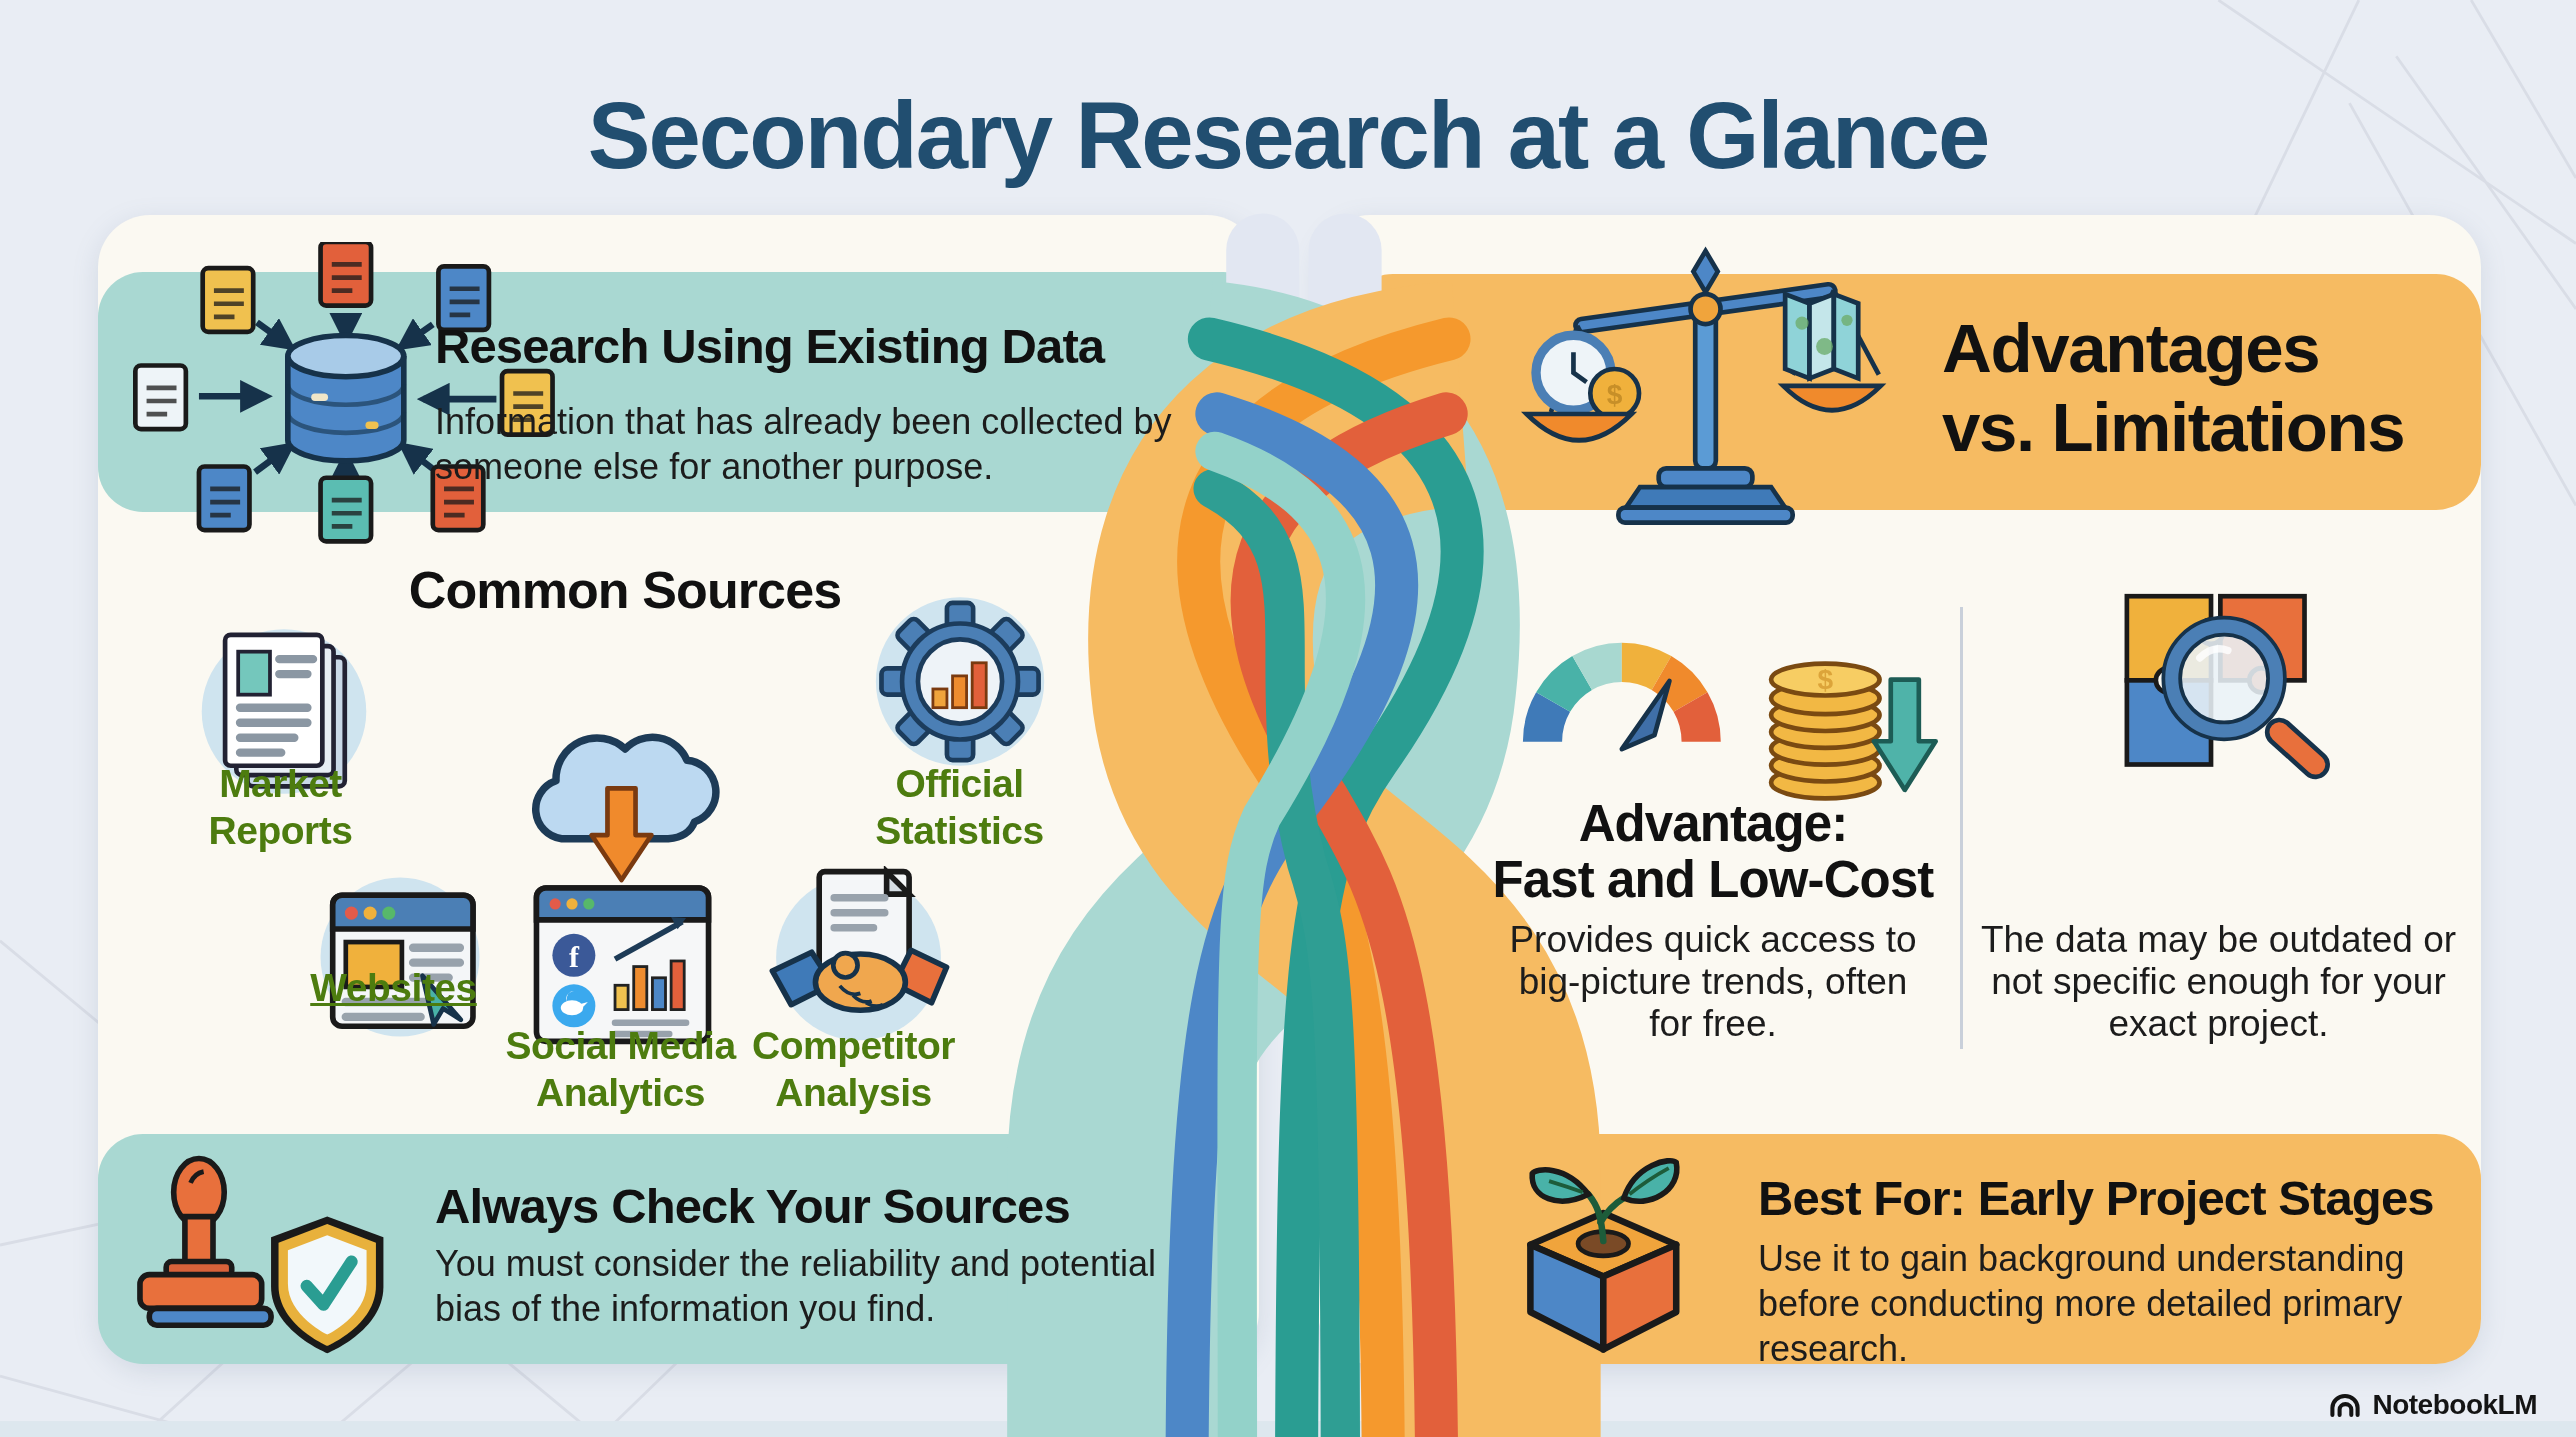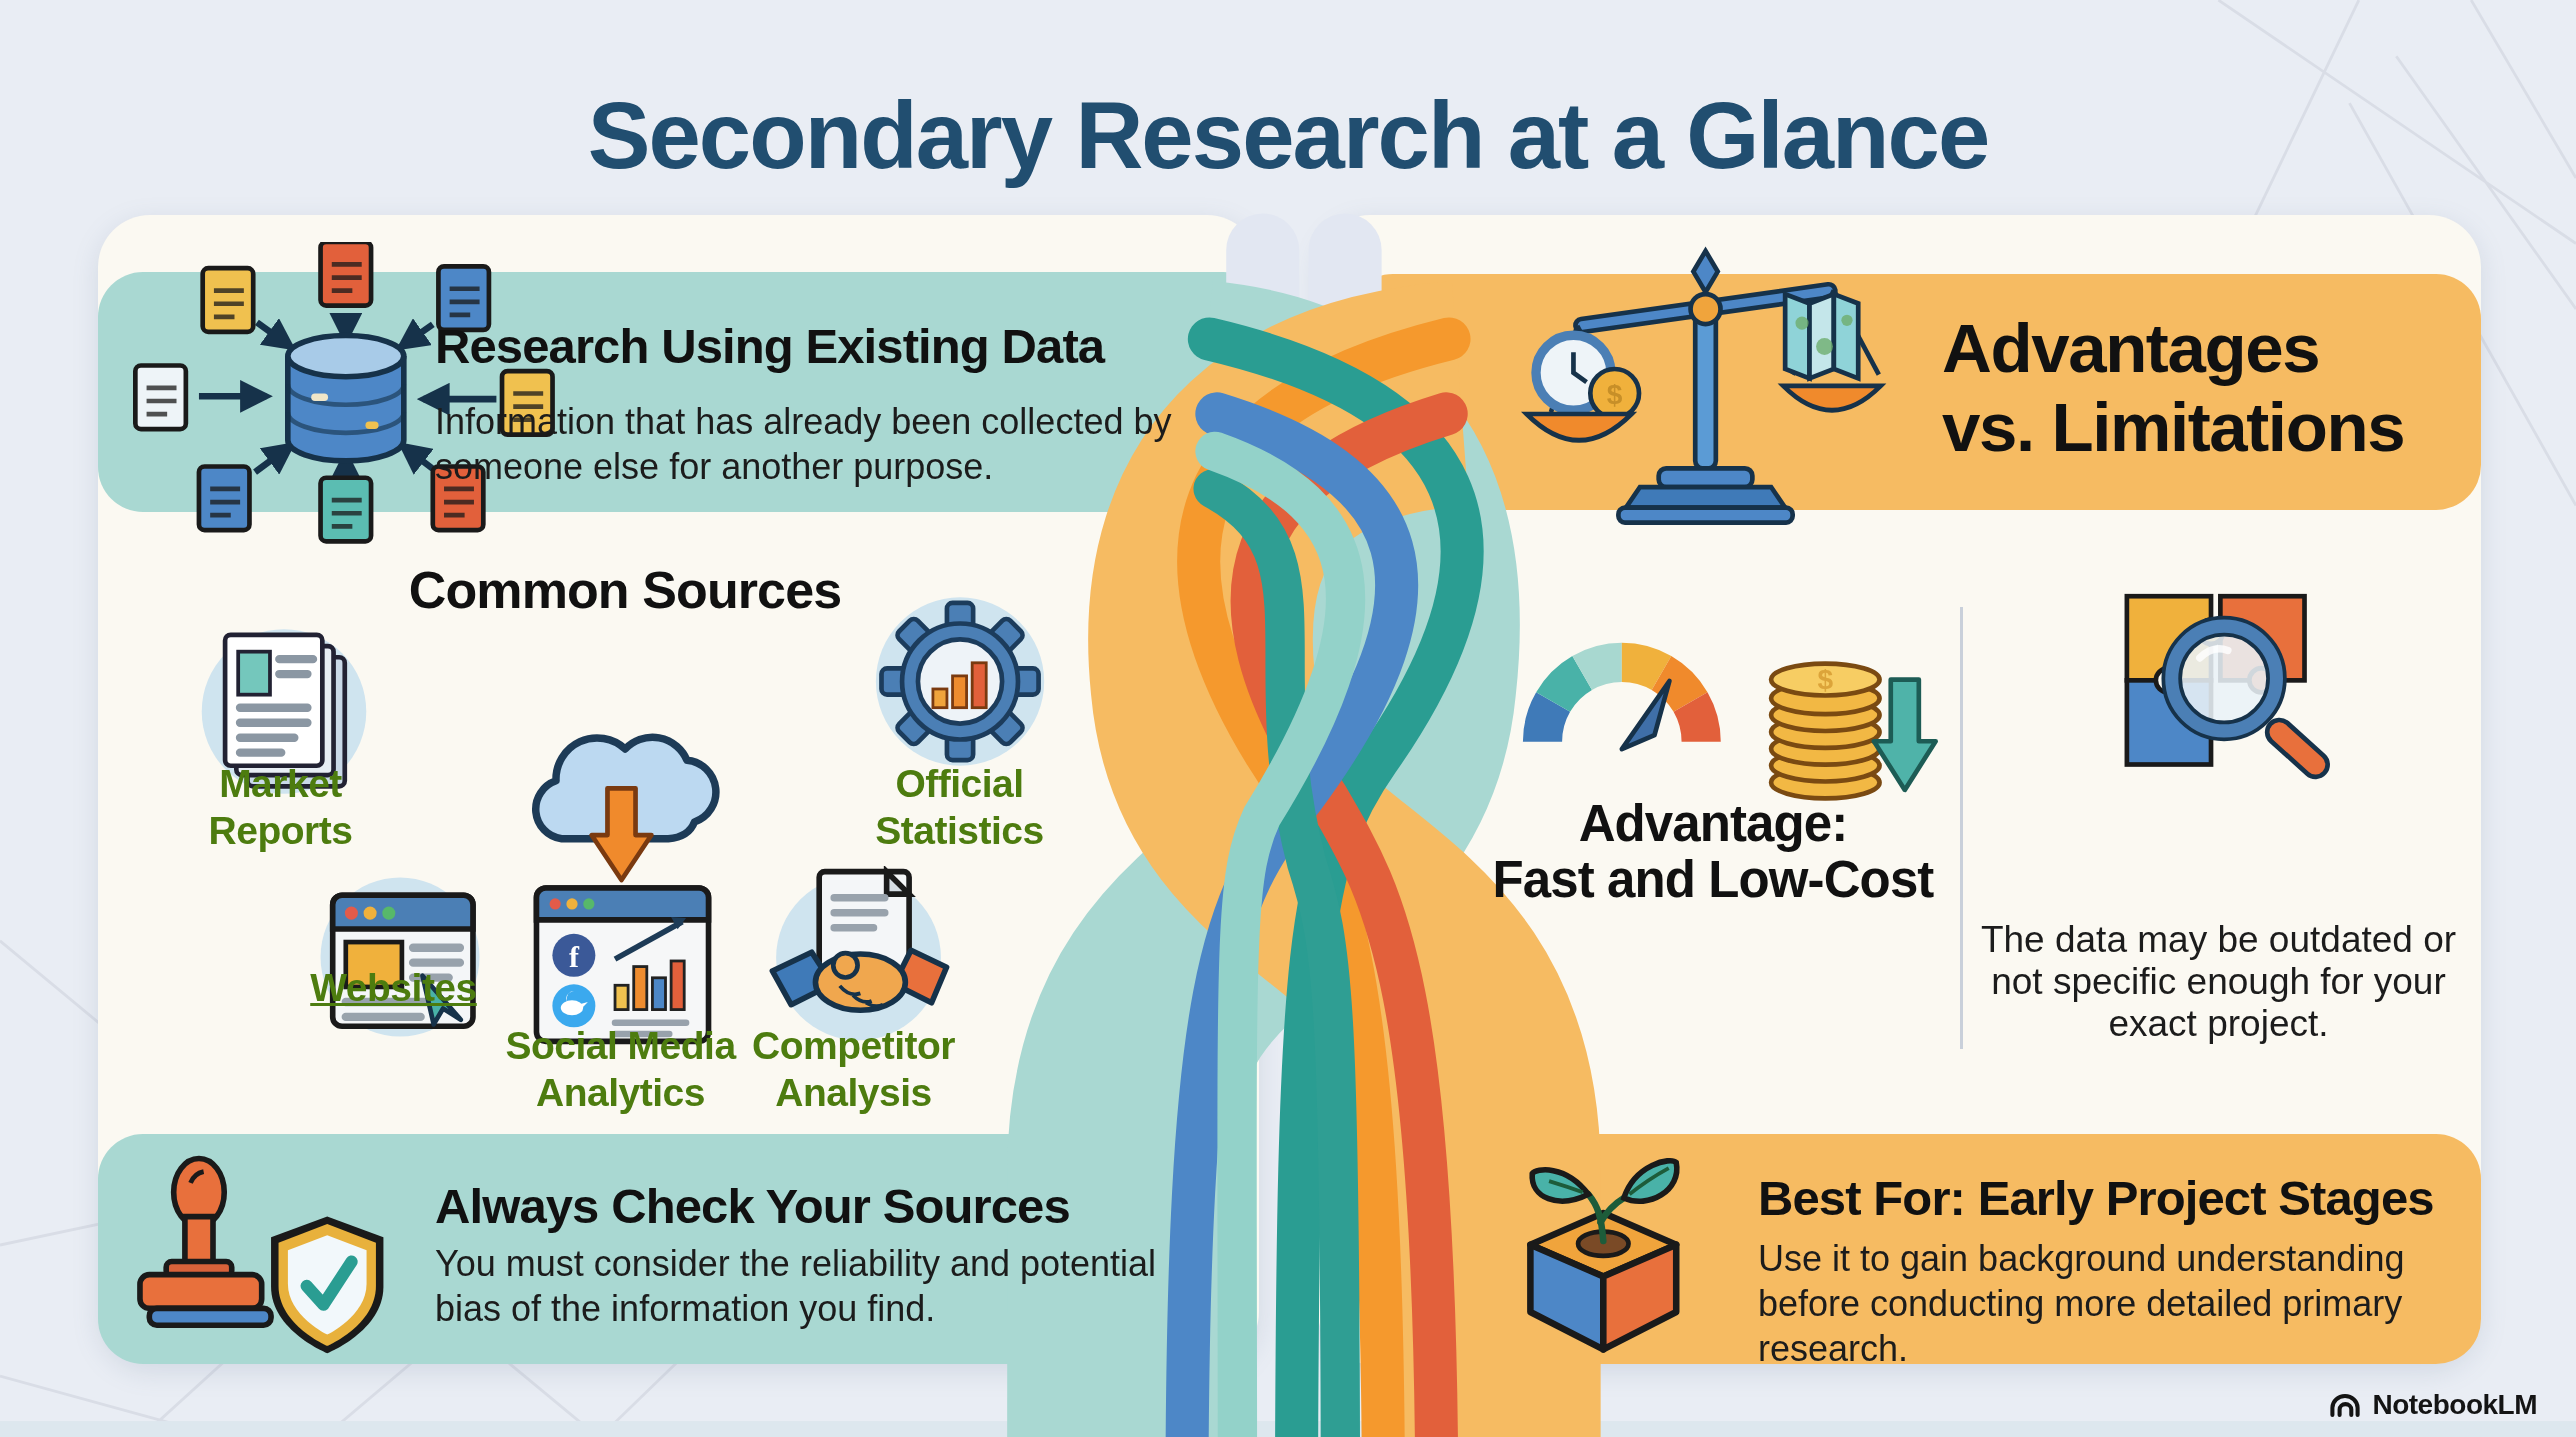--- a/index.html
+++ b/index.html
@@ -330,20 +330,21 @@
       <ellipse cx="72" cy="78" rx="58" ry="17" fill="#f2b844"></ellipse>
       <ellipse cx="72" cy="58" rx="58" ry="17" fill="#f7cd63"></ellipse>
     </g>
     <text x="72" y="68" text-anchor="middle" font-family="Liberation Sans, sans-serif" font-size="30" font-weight="bold" fill="#dca43a">$</text>
     <path d="M142 58 h30 v66 h18 l-33 52 l-33 -52 h18 z" fill="#4fb3a9" stroke="#1d5c55" stroke-width="5" stroke-linejoin="round"></path>
   </svg>
   <div class="abs col-head" style="left:1479px;top:796px;width:468px;">
     <div>Advantage:</div>
     <div>Fast and Low-Cost</div>
   </div>
+  <div class="abs col-body" style="left:1493px;top:919px;width:440px;">Provides quick access to big-picture trends, often for free.</div>
 
   <div class="abs divider" style="left:1960px;top:607px;height:442px;"></div>
 
   <svg class="abs" style="left:2106px;top:585px" width="225" height="201" viewBox="0 0 240 215">
     <g stroke="#1a1a1a" stroke-width="5">
       <rect x="22" y="12" width="90" height="90" fill="#f0b13c"></rect>
       <rect x="122" y="12" width="90" height="90" fill="#e8703c"></rect>
       <rect x="22" y="102" width="90" height="90" fill="#4d87c7"></rect>
       <circle cx="112" cy="50" r="13" fill="#f0b13c"></circle>
       <circle cx="166" cy="102" r="13" fill="#e8703c"></circle>

